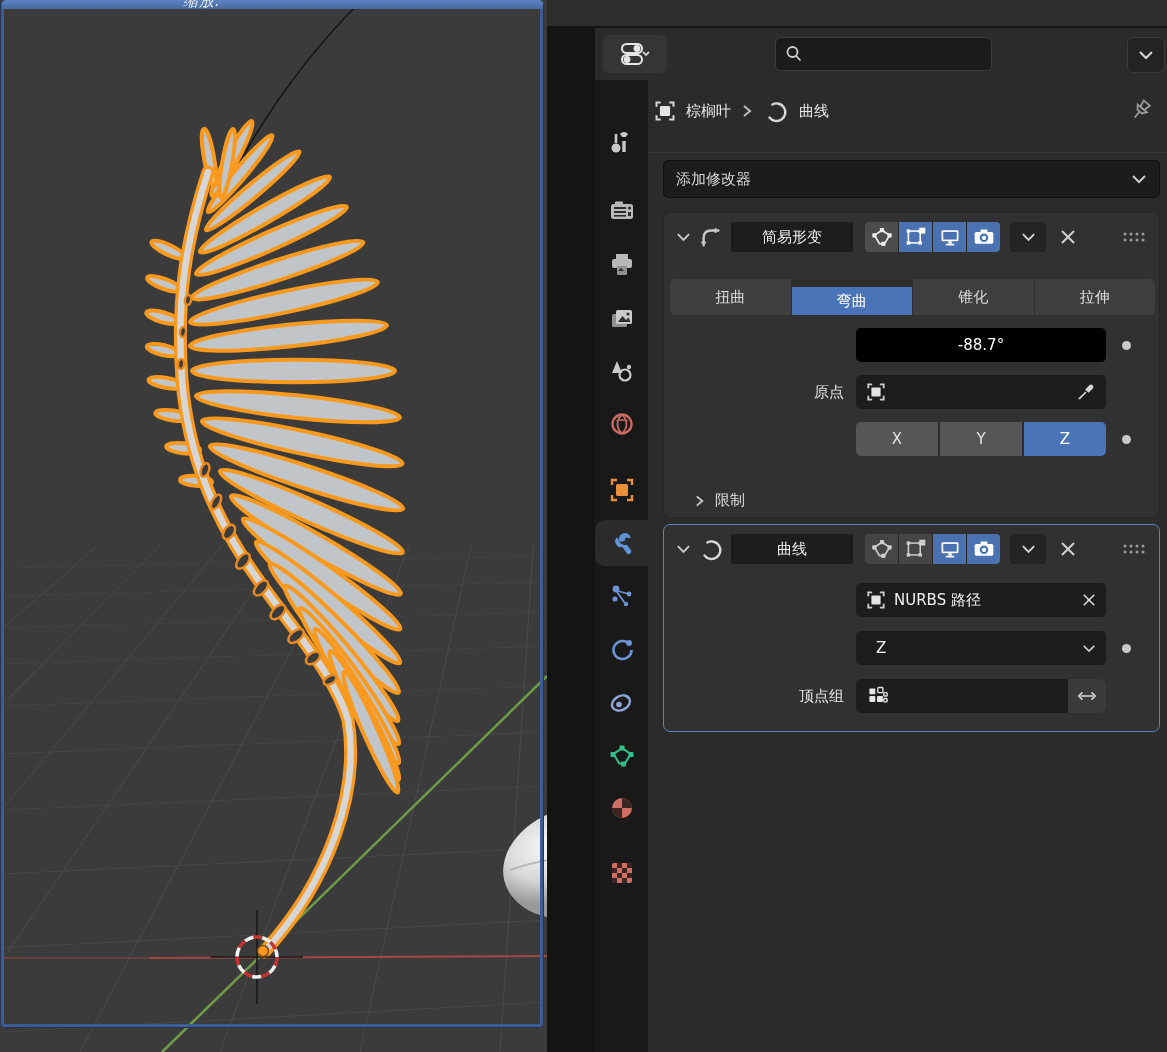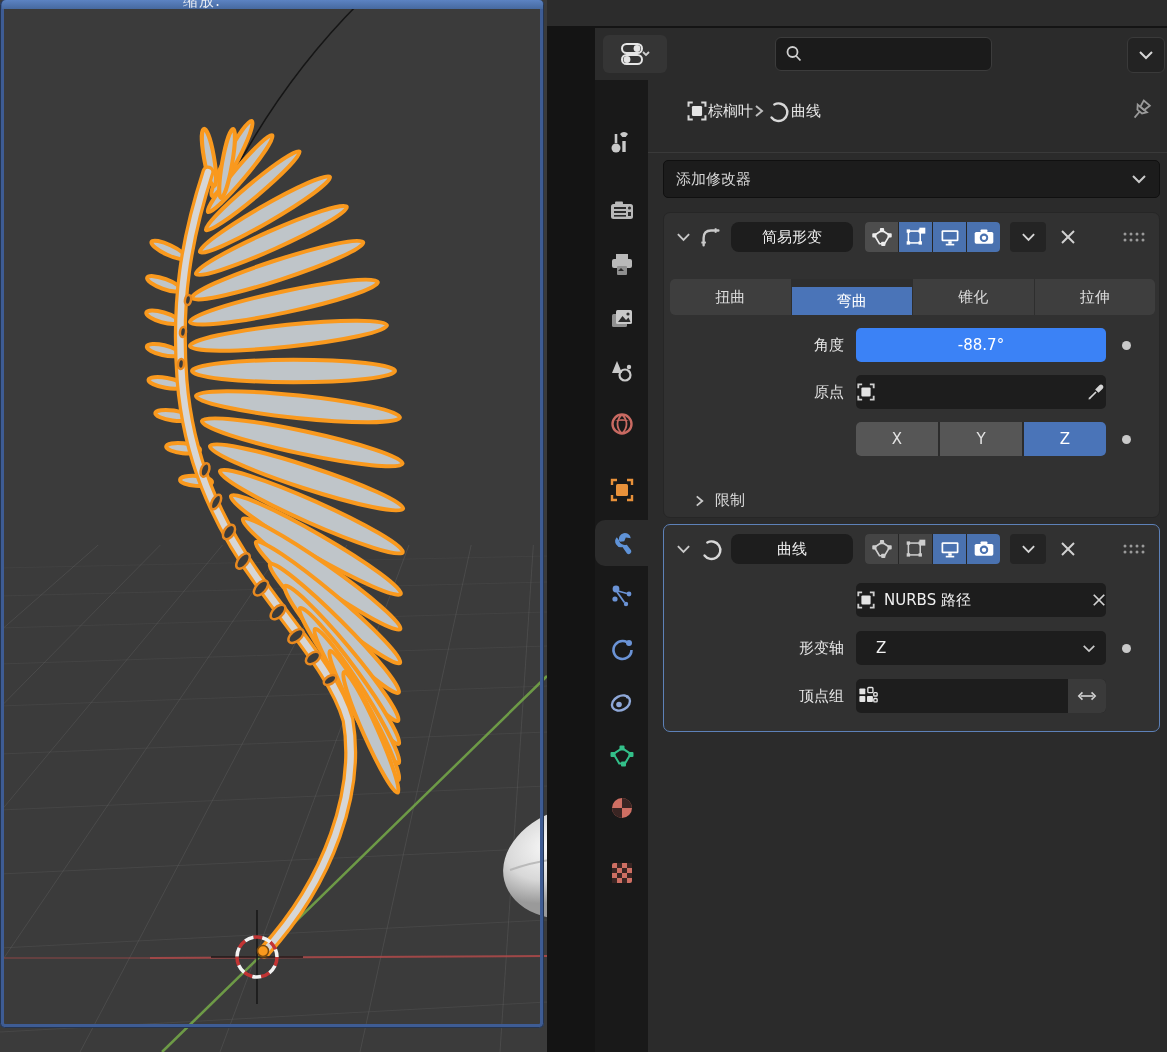--- a/index.html
+++ b/index.html
@@ -1,19 +1,19 @@
 <!DOCTYPE html>
 <html><head>
 <meta charset="utf-8">
 <style>
   html,body{margin:0;padding:0;background:#111;width:1167px;height:1052px;overflow:hidden;
     font-family:"DejaVu Sans",sans-serif;-webkit-font-smoothing:antialiased;}
   .abs{position:absolute;}
   
-  #viewport{left:0;top:0;width:547px;height:1052px;background:#3b3b3b;}
+  #viewport{left:0;top:0;width:547px;height:1052px;background:#3b3b3b;font-style:italic;}
   #op-header{left:2px;top:0;width:541px;height:9px;background:linear-gradient(#5c83c2,#46699f);
     border-radius:4px 4px 0 0;overflow:hidden;}
   #op-header span{position:relative;top:-9px;left:181px;font-size:15px;color:#e9edf3;letter-spacing:1px;}
   
   #window-topbar{left:547px;top:0;width:620px;height:26px;background:#2c2c2c;border-bottom:2px solid #141414;}
   #gap-strip{left:547px;top:28px;width:48px;height:1024px;background:#141414;}
   #props{left:595px;top:28px;width:572px;height:1024px;background:#2b2b2b;}
   #props-header{left:0;top:0;width:572px;height:52px;}
   .hbtn{display:flex;align-items:center;justify-content:center;border-radius:6px;}
   #editor-type-btn{left:8px;top:7px;width:64px;height:38px;background:#353535;}
@@ -21,47 +21,47 @@
     border-radius:6px;display:flex;align-items:center;padding-left:8px;box-sizing:border-box;}
   #search-box input{background:transparent;border:none;outline:none;color:#ddd;font-size:14px;width:160px;
     font-family:"DejaVu Sans",sans-serif;}
   #filter-btn{left:532px;top:9px;width:36px;height:34px;background:#232323;border:1px solid #3a3a3a;}
   
   #tabs-col{left:0;top:52px;width:53px;height:972px;background:#191919;}
   .ptab{position:absolute;left:0;width:53px;height:46px;display:flex;align-items:center;justify-content:center;}
   .ptab.active{background:#2b2b2b;border-radius:10px 0 0 10px;}
   
   #content{left:53px;top:52px;width:519px;height:972px;}
-  #breadcrumb{left:0px;top:14px;width:519px;height:34px;display:flex;align-items:center;padding-left:38px;box-sizing:border-box;}
+  #breadcrumb{left:0px;top:14px;width:519px;height:34px;display:flex;align-items:center;gap:10px;padding-left:6px;box-sizing:border-box;}
   .crumb-label{color:#e8e8e8;font-size:15px;}
   #pin{position:absolute;right:14px;top:4px;}
   #crumb-sep{left:0;top:72px;width:519px;border-top:1px solid #3a3a3a;}
   #add-modifier-btn{left:15px;top:80px;width:497px;height:36px;background:#1c1c1c;border:1px solid #101010;
     border-radius:5px;display:flex;align-items:center;justify-content:space-between;padding:18px 12px;box-sizing:border-box;}
   #add-modifier-btn span{color:#d6d6d6;font-size:15px;}
   
   .panel{position:absolute;left:15px;width:497px;background:#313131;border-radius:7px;border:1px solid #262626;box-sizing:border-box;}
   #panel-sd{top:132px;height:306px;}
   #panel-curve{top:444px;height:208px;border:1px solid #5d81b8;}
   .pan-hdr{position:absolute;left:0;top:5px;width:100%;height:38px;display:flex;align-items:center;padding:0 12px;box-sizing:border-box;gap:8px;}
-  .name-field{width:122px;height:30px;background:#1d1d1d;border-radius:8px;display:flex;align-items:center;justify-content:center;color:#efefef;font-size:15px;}
+  .name-field{width:122px;height:30px;background:#1d1d1d;border-radius:0;display:flex;align-items:center;justify-content:center;color:#efefef;font-size:15px;}
   .tgl-group{display:flex;gap:1px;background:#272727;border-radius:4px;overflow:hidden;margin-left:4px;}
   .tgl{width:33px;height:30px;display:flex;align-items:center;justify-content:center;}
   .tgl.on{background:#4a72b0;}
   .tgl.off{background:#4d4d4d;}
   .tgl.off2{background:#454545;}
   .extras-btn{width:36px;height:30px;background:#242424;border-radius:4px;display:flex;align-items:center;justify-content:center;margin-left:2px;}
   .xbtn{width:28px;height:30px;display:flex;align-items:center;justify-content:center;}
   .draghandle{margin-left:auto;display:flex;align-items:center;}
   
   .row{position:absolute;left:0;width:100%;height:34px;}
   .rlabel{position:absolute;left:0;top:0;width:180px;height:34px;line-height:34px;text-align:right;color:#e6e6e6;font-size:15px;}
   .rctl{position:absolute;left:192px;top:0;width:250px;height:34px;box-sizing:border-box;}
-  .slider{background:#3b82f6;border-radius:5px;display:flex;align-items:center;justify-content:center;color:#fff;font-size:15px;}
-  .objfield{background:#1d1d1d;border-radius:5px;display:flex;align-items:center;padding:0 0;gap:8px;}
+  .slider{background:#000000;border-radius:5px;display:flex;align-items:center;justify-content:center;color:#fff;font-size:15px;}
+  .objfield{background:#1d1d1d;border-radius:5px;display:flex;align-items:center;padding:0 10px;gap:8px;}
   .objfield .val{color:#f0f0f0;font-size:15px;flex:1;}
   .seg{display:flex;gap:2px;background:#2c2c2c;border-radius:5px;overflow:hidden;}
   .seg .opt{flex:1;display:flex;align-items:center;justify-content:center;color:#e4e4e4;font-size:15px;background:#565656;height:34px;}
   .seg .opt.sel{background:#4a74b8;color:#fff;}
   .modes{position:absolute;left:6px;top:66px;width:485px;height:36px;display:flex;gap:1px;background:#2e2e2e;border-radius:5px;overflow:hidden;}
   .modes .opt{flex:1;display:flex;align-items:center;justify-content:center;background:#3e3e3e;color:#dcdcdc;font-size:15px;}
   .modes .opt.sel{background:#4a74b8;color:#fff;margin-top:8px;}
   .anim-dot{position:absolute;left:458px;top:13px;width:9px;height:9px;border-radius:50%;background:#c9c9c9;}
   .subpanel{position:absolute;left:30px;display:flex;align-items:center;gap:10px;color:#dcdcdc;font-size:15px;}
   .dropdown{background:#1d1d1d;border-radius:5px;display:flex;align-items:center;padding:0 10px;box-sizing:border-box;}
@@ -472,21 +472,20 @@
       </div>
 
       <div class="modes">
         <div class="opt">扭曲</div>
         <div class="opt sel">弯曲</div>
         <div class="opt">锥化</div>
         <div class="opt">拉伸</div>
       </div>
 
       <div class="row" style="top:115px">
-        <div class="rlabel">角度</div>
         <div class="rctl slider">-88.7°</div>
         <div class="anim-dot"></div>
       </div>
 
       <div class="row" style="top:162px">
         <div class="rlabel">原点</div>
         <div class="rctl objfield">
           <svg width="20" height="20" viewBox="0 0 26 26">
             <g stroke="#cfcfcf" stroke-width="2.4" fill="none">
                 <path d="M3,8 V3 H8"></path>
@@ -616,21 +615,20 @@
           <svg width="14" height="14" viewBox="0 0 16 16">
             <g stroke="#d2d2d2" stroke-width="2">
                 <line x1="2" y1="2" x2="14" y2="14"></line>
                 <line x1="14" y1="2" x2="2" y2="14"></line>
               </g>
           </svg>
         </div>
       </div>
 
       <div class="row" style="top:106px">
-        <div class="rlabel">形变轴</div>
         <div class="rctl dropdown">
           <span class="val">Z</span>
           <svg width="14" height="9" viewBox="0 0 16 10">
             <path d="M2,2 l6,6 l6,-6" fill="none" stroke="#c9c9c9" stroke-width="2"></path>
             </svg>
         </div>
         <div class="anim-dot"></div>
       </div>
 
       <div class="row" style="top:154px">

